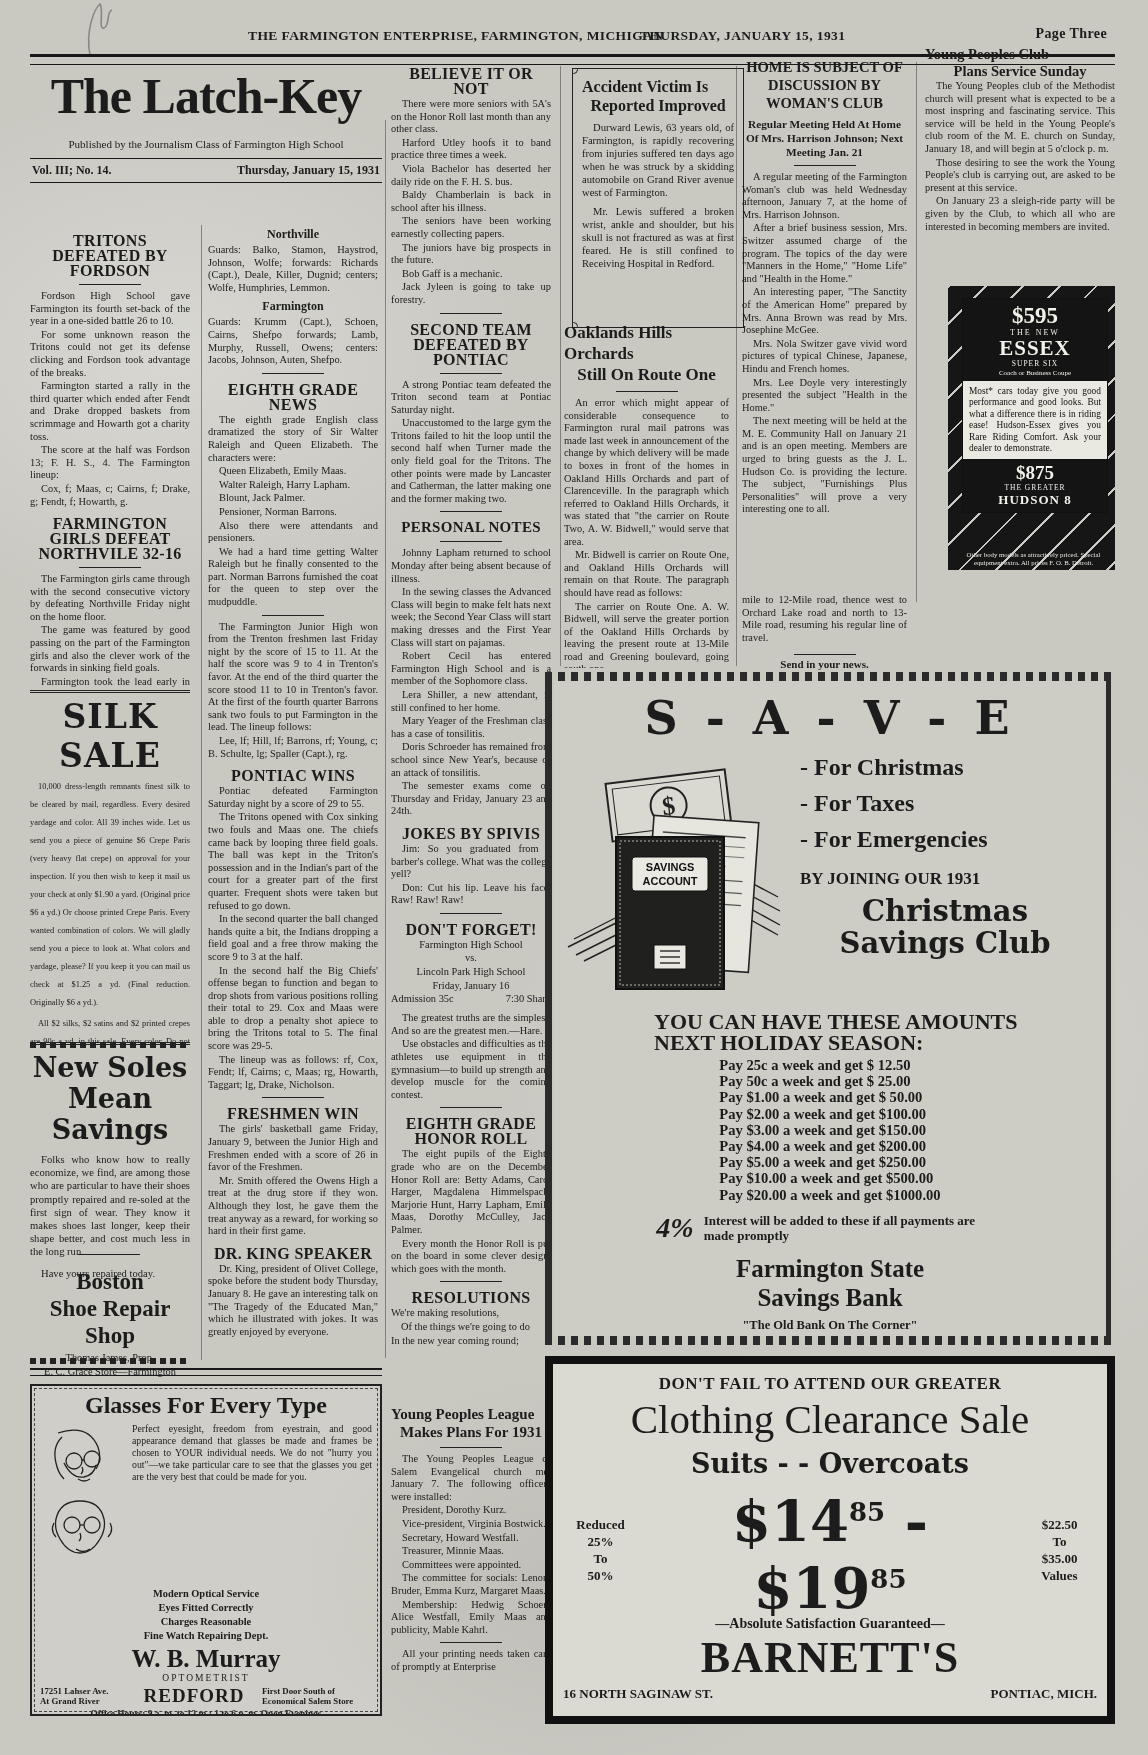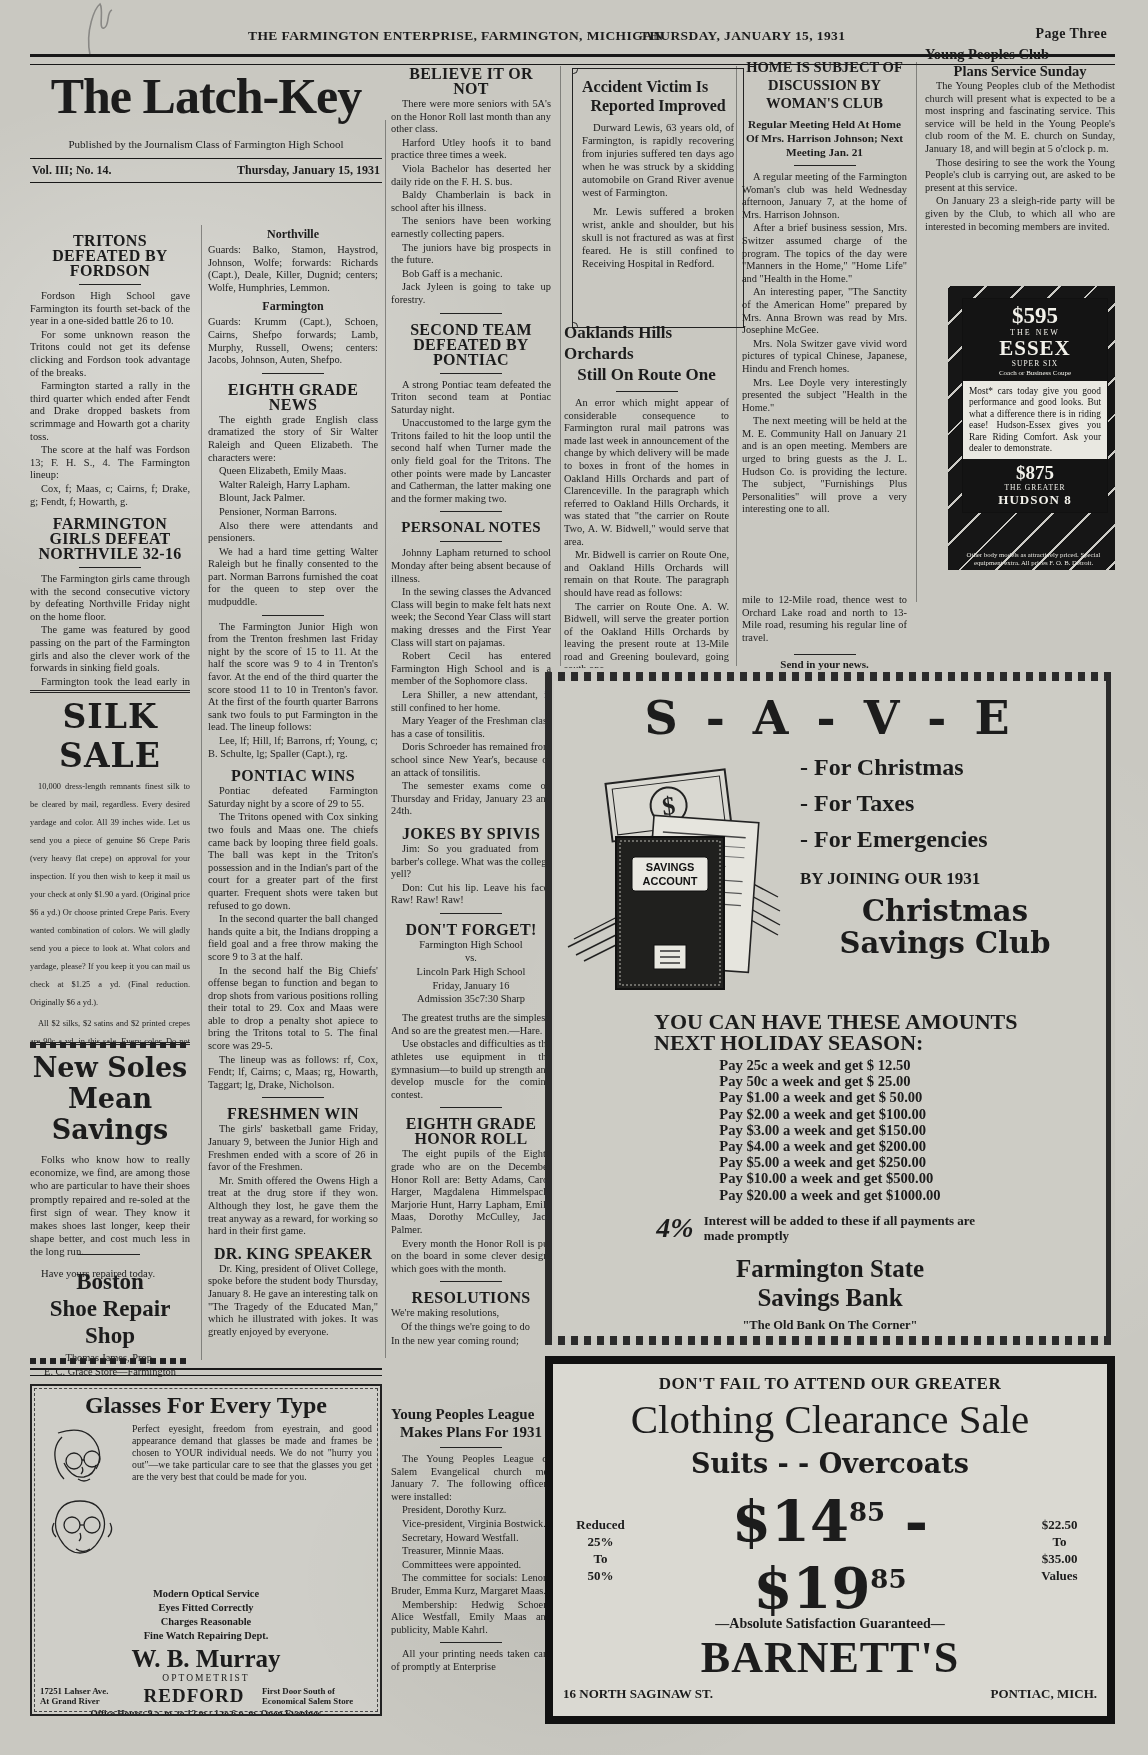--- a/index.html
+++ b/index.html
@@ -262,21 +262,21 @@
     <p>The semester exams come on Thursday and Friday, January 23 and 24th.</p>
     <div class="h3">JOKES BY SPIVIS</div>
     <p>Jim: So you graduated from a barber's college. What was the college yell?</p>
     <p>Don: Cut his lip. Leave his face. Raw! Raw! Raw!</p>
     <div class="sep"></div>
     <div class="h3">DON'T FORGET!</div>
     <p class="noind" style="text-align:center;">Farmington High School</p>
     <p class="noind" style="text-align:center;">vs.</p>
     <p class="noind" style="text-align:center;">Lincoln Park High School</p>
     <p class="noind" style="text-align:center;">Friday, January 16</p>
-    <div style="display:flex;justify-content:center;font-size:10.4px;">
+    <div style="display:flex;justify-content:space-between;font-size:10.4px;">
       <span>Admission 35c</span>
       <span>7:30 Sharp</span>
     </div>
     <p style="margin-top:8px;">The greatest truths are the simplest: And so are the greatest men.—Hare.</p>
     <p>Use obstacles and difficulties as the athletes use equipment in the gymnasium—to build up strength and develop muscle for the coming contest.</p>
     <div class="sep"></div>
     <div class="h3">EIGHTH GRADE HONOR ROLL</div>
     <p>The eight pupils of the Eighth grade who are on the December Honor Roll are: Betty Adams, Carol Harger, Magdalena Himmelspach, Marjorie Hunt, Harry Lapham, Emily Maas, Dorothy McCulley, Jack Palmer.</p>
     <p>Every month the Honor Roll is put on the board in some clever design, which goes with the month.</p>
     <div class="sep"></div>

